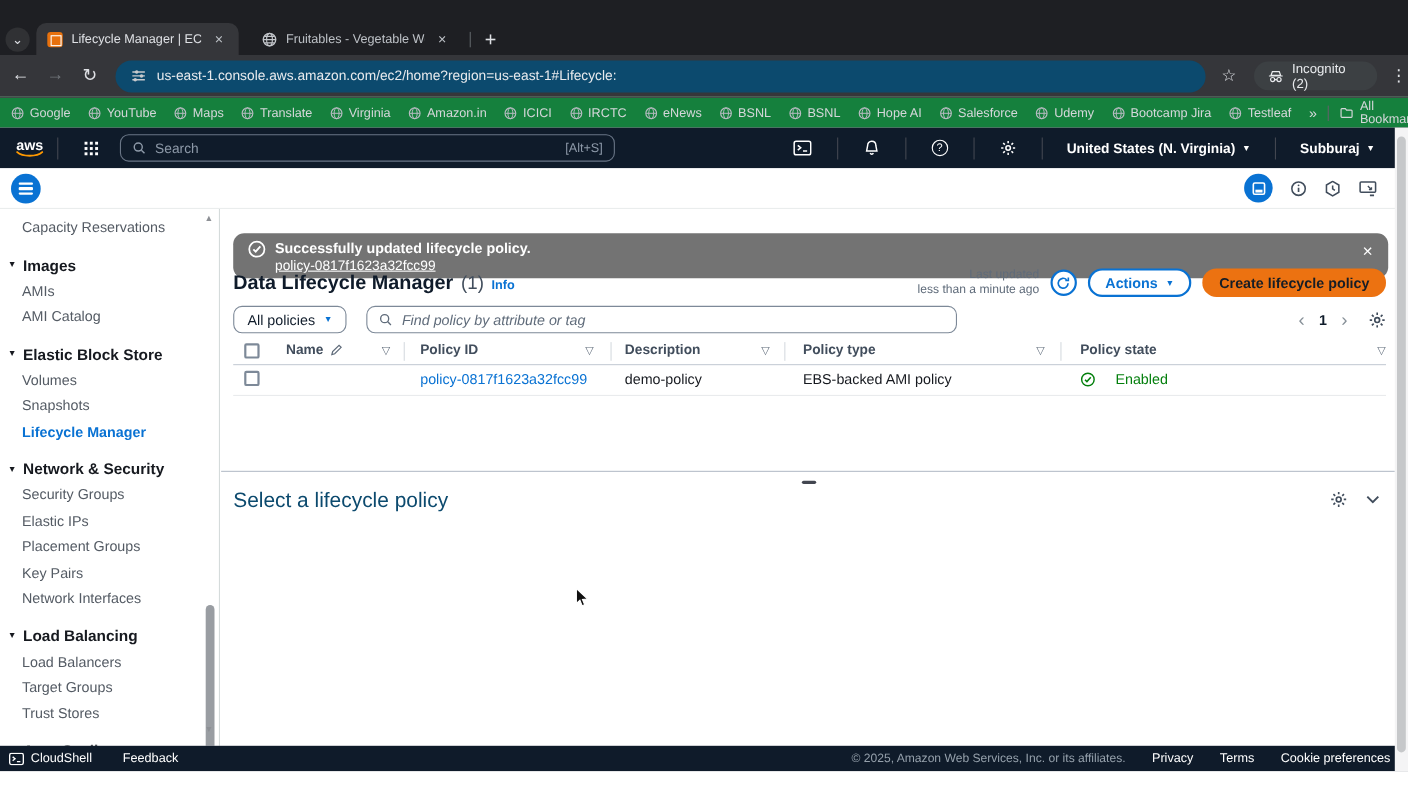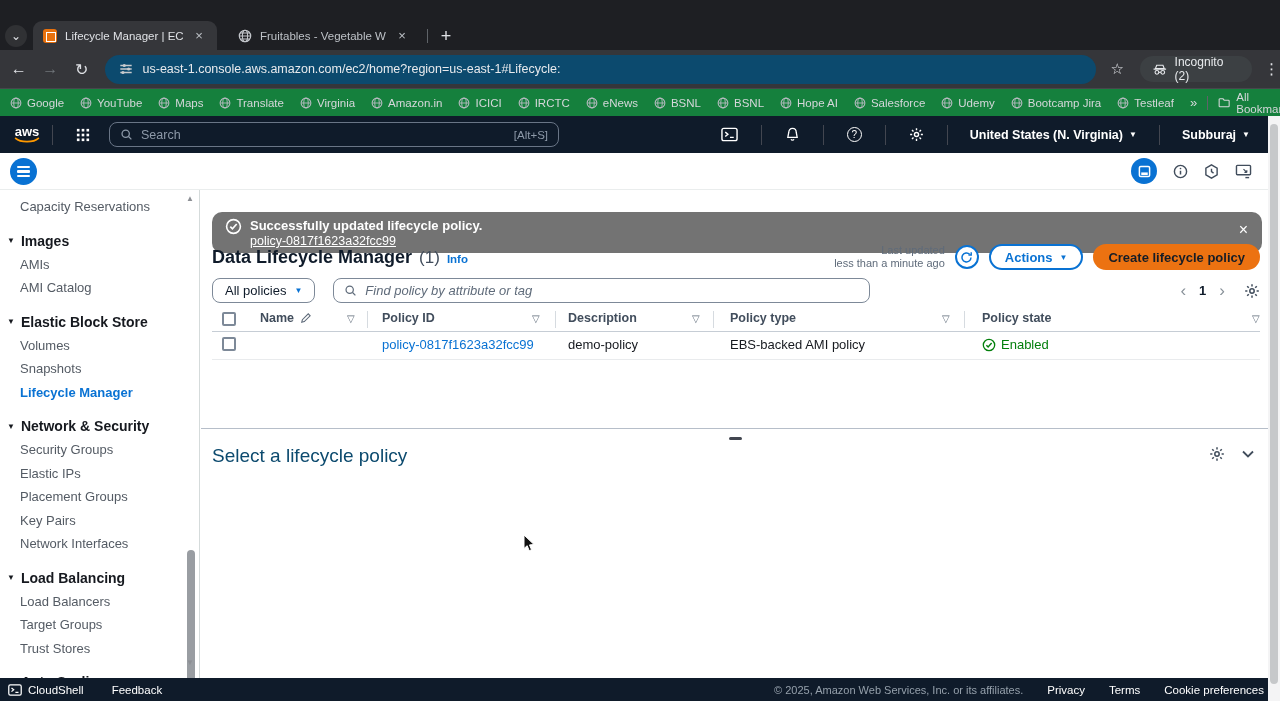--- a/index.html
+++ b/index.html
@@ -99,21 +99,21 @@
   .pnum { font-size:13px; font-weight:700; color:#0f1b2a; }
 
   .thead { position:absolute; left:11px; top:118px; width:1048px; height:24px; border-bottom:1px solid #c6cdd5; }
   .trow { position:absolute; left:11px; top:143px; width:1048px; height:27px; border-bottom:1px solid #e9ebed; }
   .th { position:absolute; top:3px; font-size:12.5px; font-weight:700; color:#414d5c; display:flex; align-items:center; gap:6px; white-space:nowrap; }
   .td { position:absolute; top:4px; font-size:13px; color:#16191f; white-space:nowrap; }
   .colfilter { position:absolute; top:5px; font-size:10px; color:#5f6b7a; }
   .coldiv { position:absolute; top:3px; width:1px; height:17px; background:#d6dbe0; }
   .cb { position:absolute; left:10px; top:4px; width:14px; height:14px; border:2px solid #7d8998; border-radius:2px; background:#fff; }
   .linkcell { color:#0972d3; }
-  .statecell { display:flex; align-items:center; gap:5px; color:#037f0c; }
+  .statecell { display:flex; align-items:center; gap:18px; color:#037f0c; }
 
   .split-line { position:absolute; left:0; top:238px; width:1067px; border-top:1px solid #b6bec9; }
   .split-handle { position:absolute; left:528px; top:247px; width:13px; height:3px; background:#424650; border-radius:2px; }
   .panel-title { position:absolute; left:11px; top:255px; font-size:19px; font-weight:400; color:#0c4a6e; }
   .panel-icons { position:absolute; right:14px; top:256px; display:flex; align-items:center; gap:17px; }
 
   .cursor { position:absolute; left:322px; top:344px; }
 
   
   .footer { position:absolute; left:0; top:678px; width:1280px; height:23px; background:#0f1b2a; display:flex; align-items:center; color:#fff; font-size:11.5px; }

